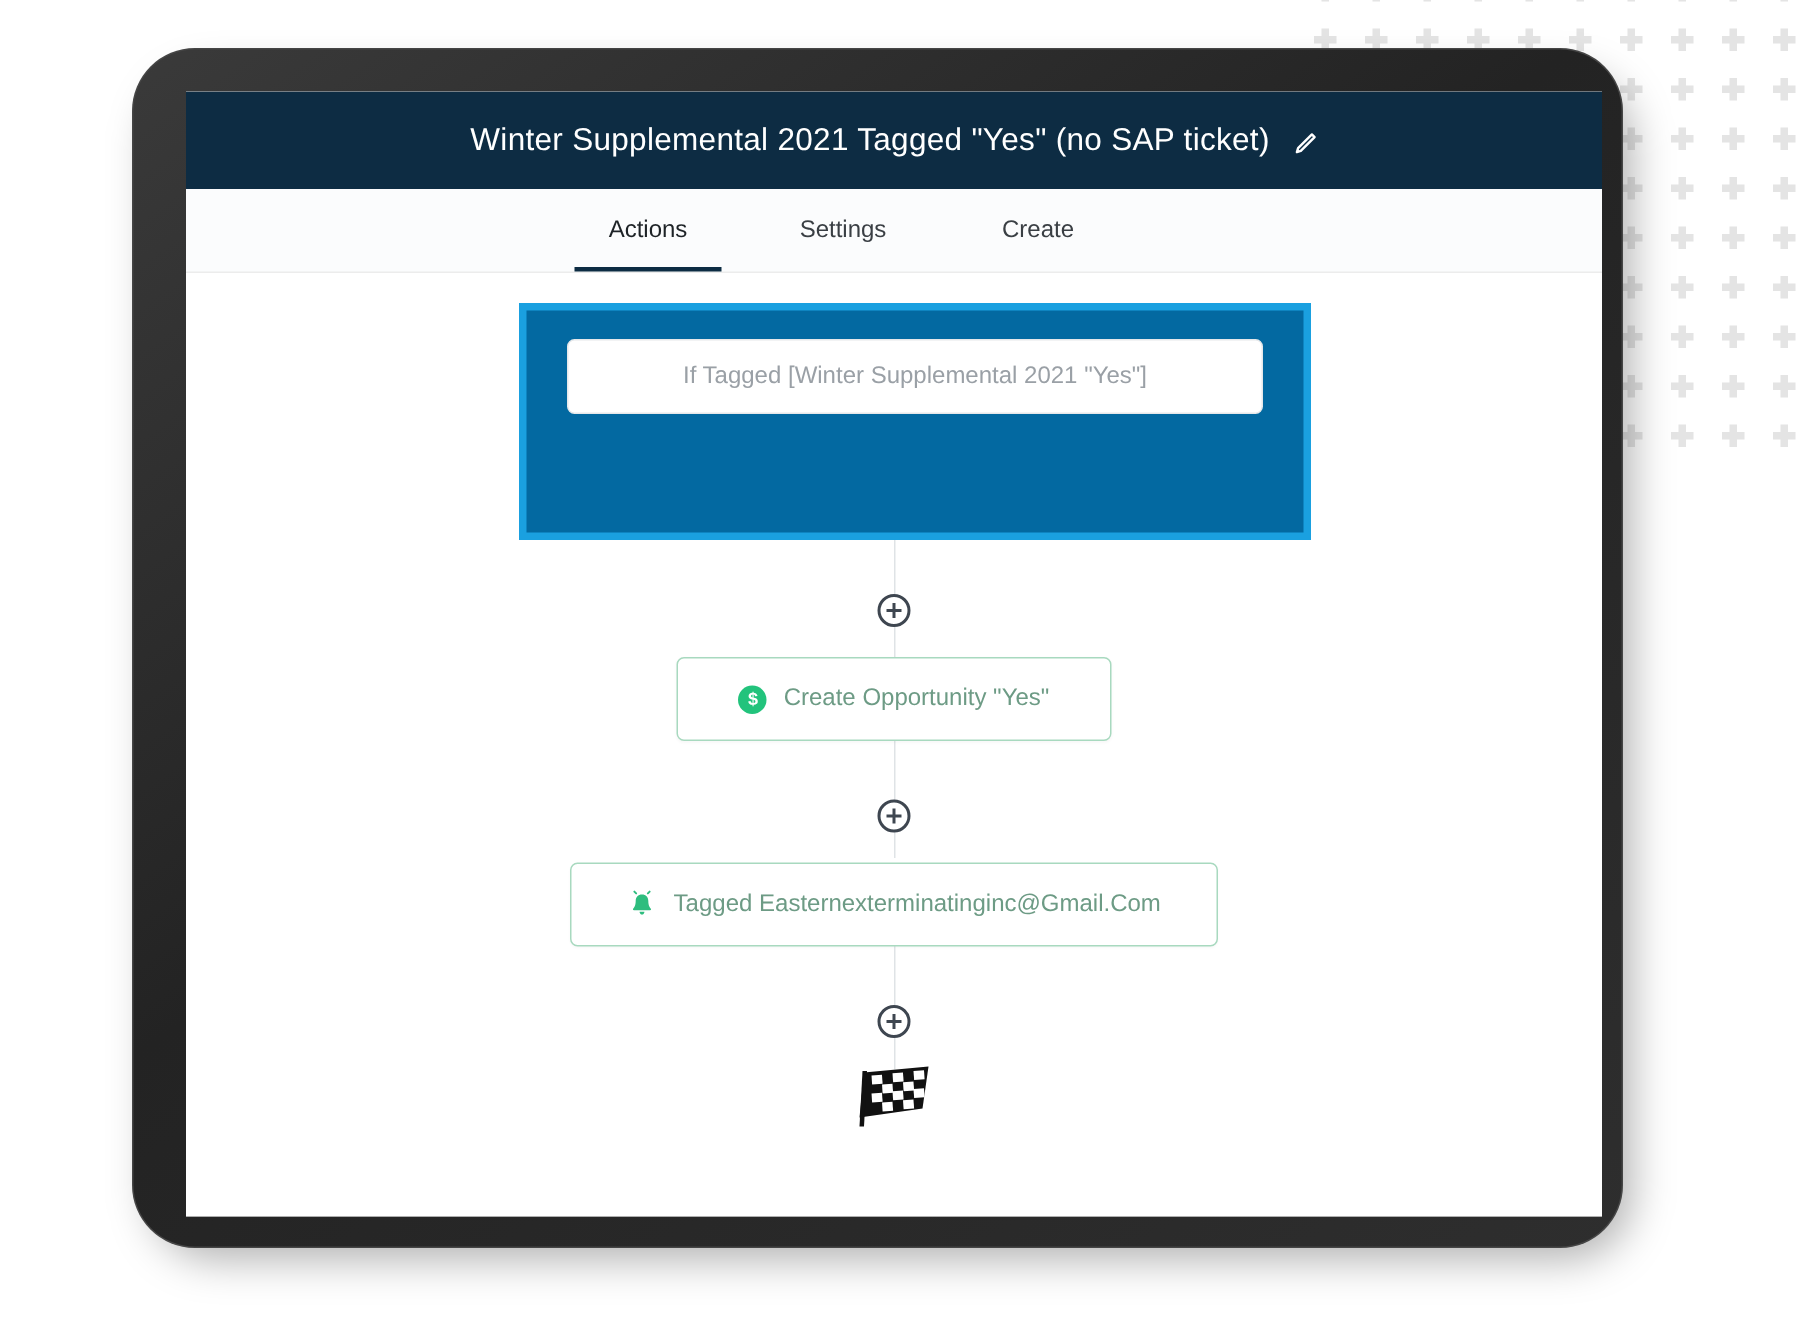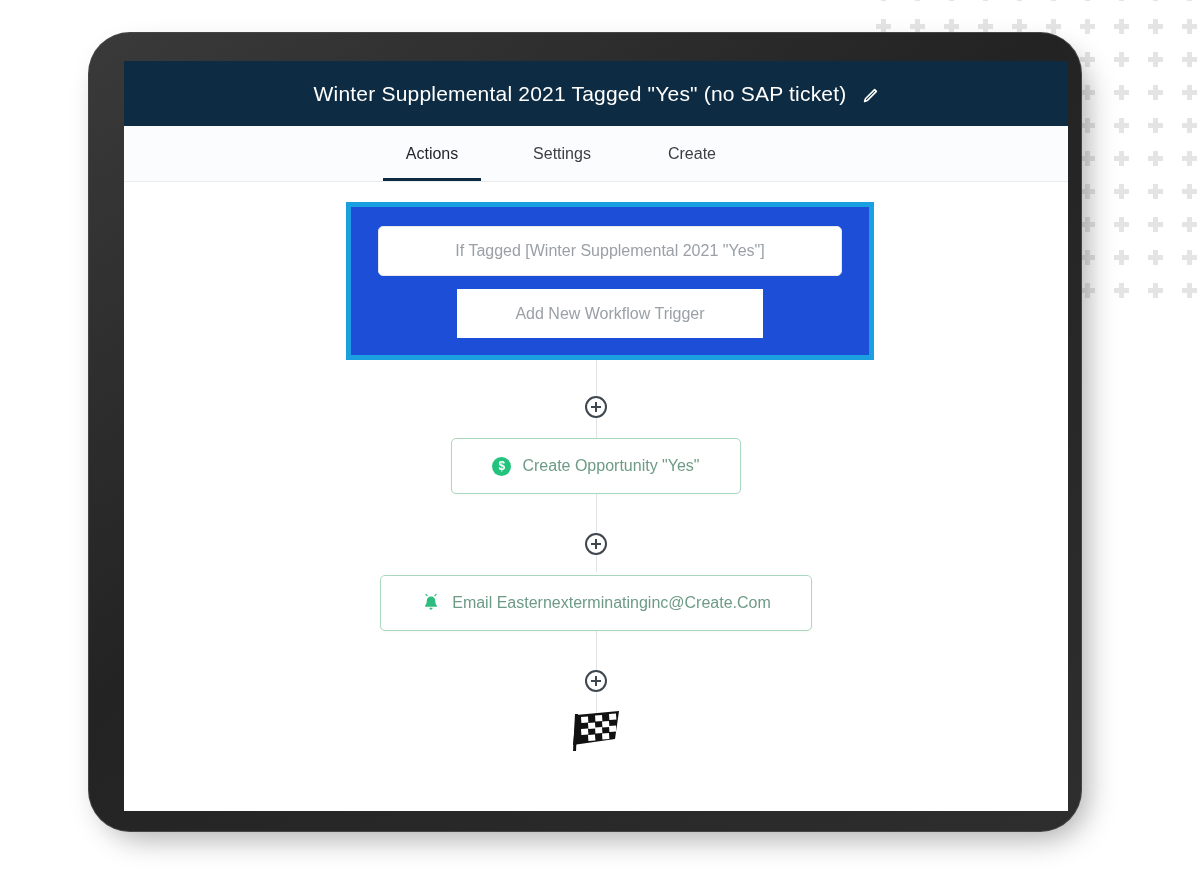--- a/index.html
+++ b/index.html
@@ -163,21 +163,21 @@
   }
 
   
   #trigger-highlight {
     position: absolute;
     left: 222px;
     top: 20px;
     width: 528px;
     height: 158px;
     border: 5px solid #1aa0e0;
-    background: #1d4ed8;
+    background: #0369a1;
     z-index: 5;
   }
   #trigger-inner {
     position: absolute;
     inset: 0;
     padding: 19px 27px 0 27px;
   }
   #trigger-condition {
     height: 50px;
     background: #ffffff;
@@ -406,21 +406,20 @@
 
     <div id="workflow-canvas">
 
       <div class="connector" style="top:178px; height:90px;"></div>
       <div class="connector" style="top:268px; height:122px;"></div>
       <div class="connector" style="top:405px; height:126px;"></div>
 
       <div id="trigger-highlight">
         <div id="trigger-inner">
           <div id="trigger-condition">If Tagged [Winter Supplemental 2021 "Yes"]</div>
-          <div id="add-trigger-button">Add New Workflow Trigger</div>
         </div>
       </div>
 
       <div class="add-step" style="top:214px;"></div>
 
       <div id="node-create-opportunity" class="action-node">
         <span class="icon-money">
           <span>$</span>
         </span>
         <span class="node-label">Create Opportunity "Yes"</span>
@@ -431,21 +430,21 @@
       <div id="node-send-email" class="action-node">
         <span class="icon-bell">
           <svg viewBox="0 0 20 20" width="20" height="20" aria-hidden="true">
             <path d="M10 3.4 C7.4 3.4 5.8 5.2 5.8 7.6 C5.8 10.6 4.7 12.1 4.1 12.8
                      C3.8 13.2 4.1 13.8 4.6 13.8 L15.4 13.8 C15.9 13.8 16.2 13.2 15.9 12.8
                      C15.3 12.1 14.2 10.6 14.2 7.6 C14.2 5.2 12.6 3.4 10 3.4 Z" fill="#2ebd7e"></path>
             <path d="M8.4 14.8 C8.4 15.9 9.1 16.7 10 16.7 C10.9 16.7 11.6 15.9 11.6 14.8 Z" fill="#2ebd7e"></path>
             <path d="M6.1 2.6 L4.9 1.4 M13.9 2.6 L15.1 1.4" stroke="#2ebd7e" stroke-width="1.3" stroke-linecap="round" fill="none"></path>
           </svg>
         </span>
-        <span class="node-label">Email Easternexterminatinginc@Create.Com</span>
+        <span class="node-label">Tagged Easternexterminatinginc@Gmail.Com</span>
       </div>
 
       <div class="add-step" style="top:488px;"></div>
 
       <div id="finish-flag">
         <svg viewBox="0 0 52 44" width="52" height="44" aria-hidden="true">
           <g>
             <path d="M6 6 L49 2 L45 30 L3 36 Z" fill="#111111"></path>
             <g fill="#ffffff">
               <rect x="11" y="8" width="7" height="6" transform="rotate(-4 11 8)"></rect>

